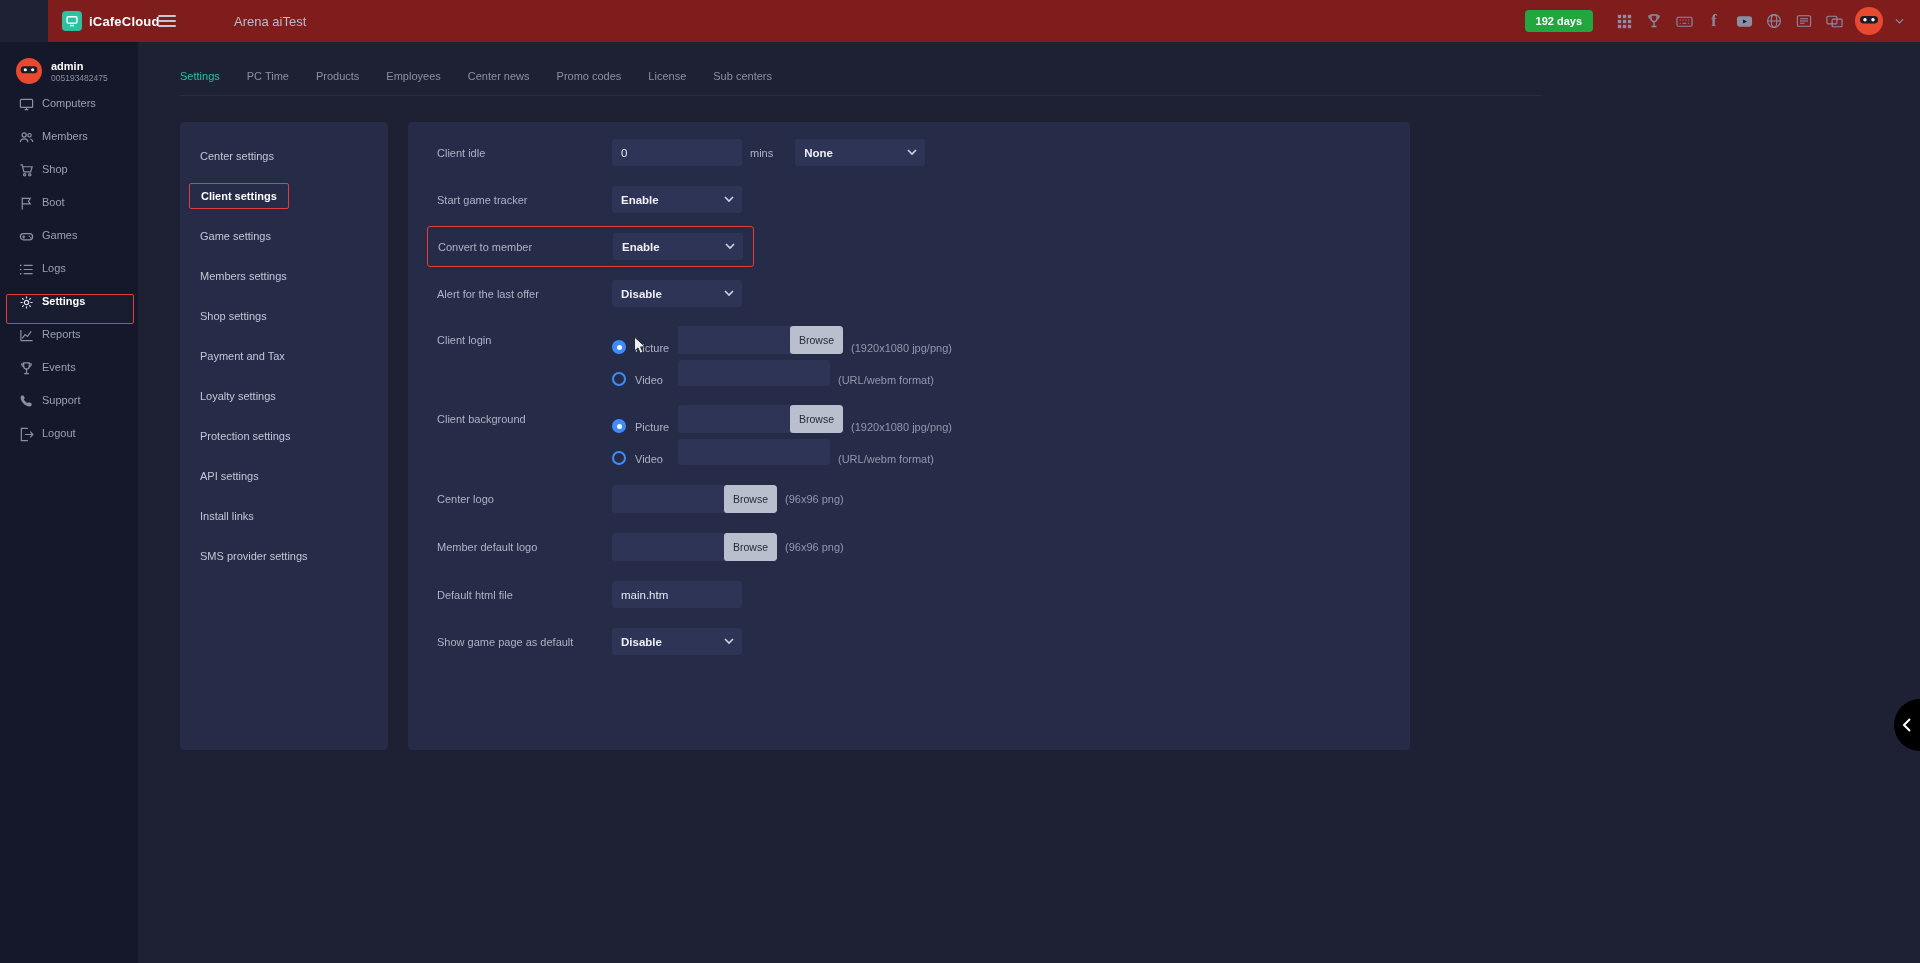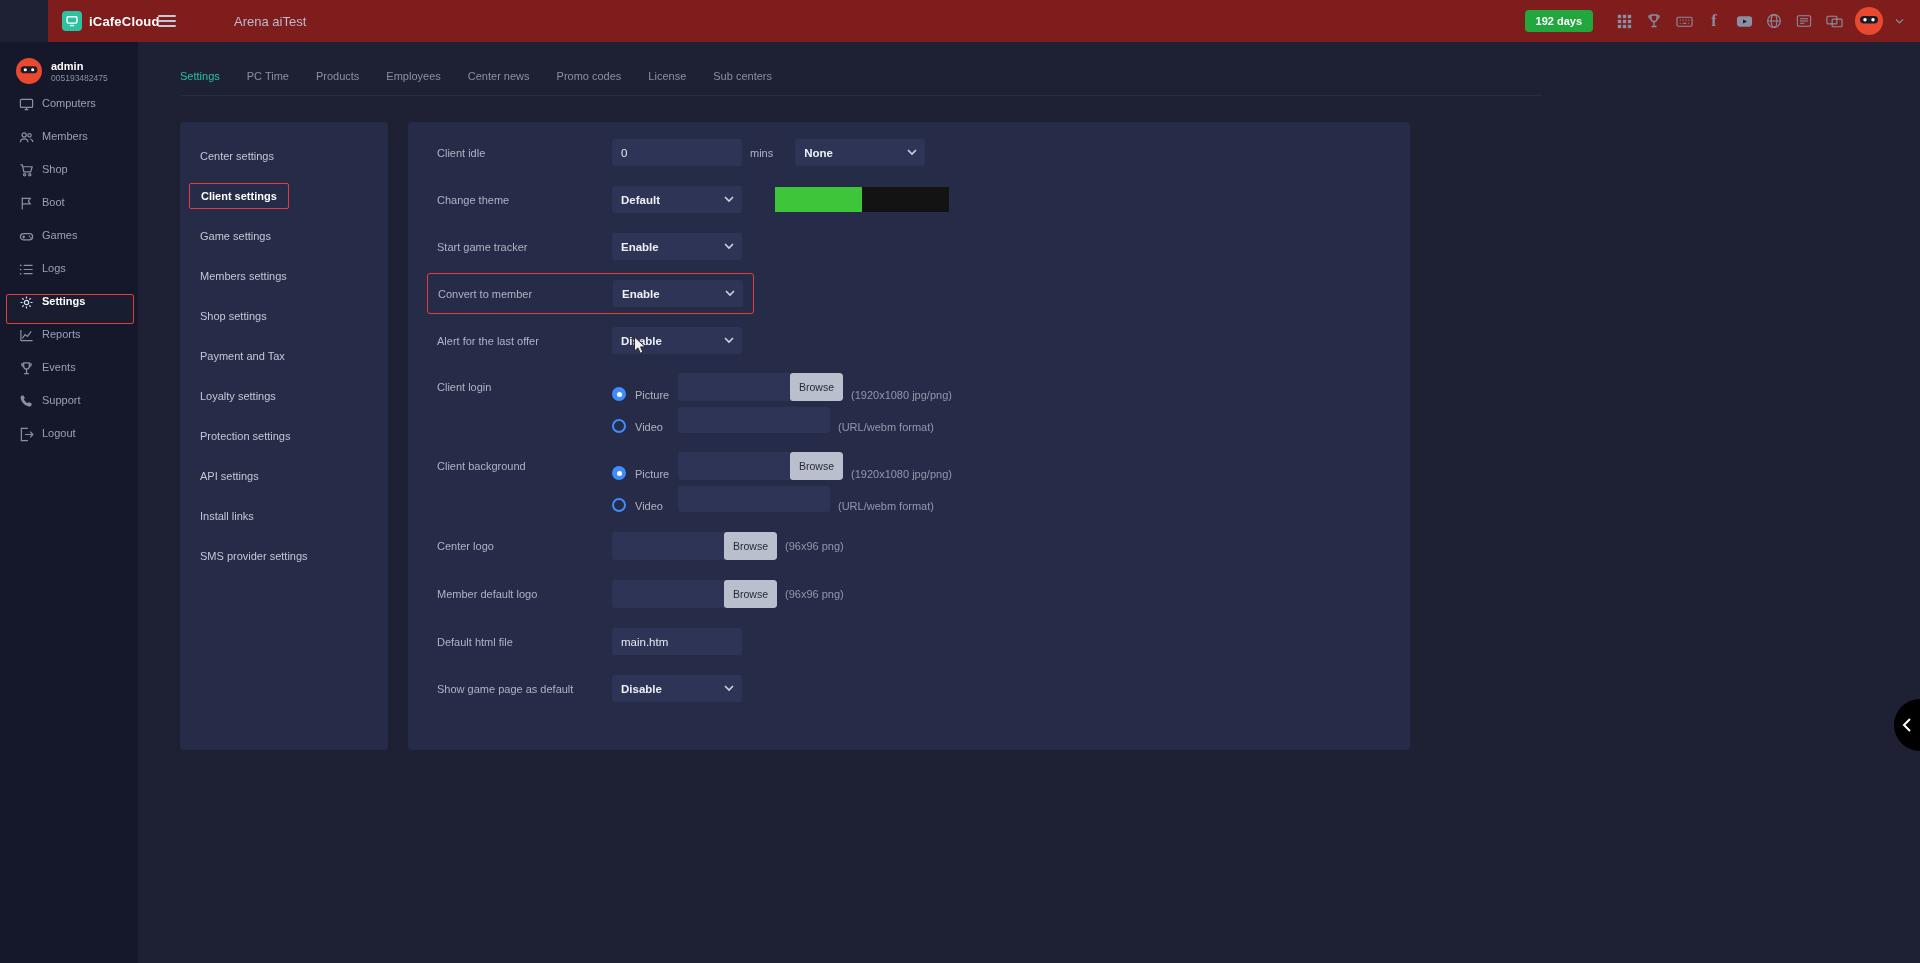--- a/index.html
+++ b/index.html
@@ -354,35 +354,20 @@
             <div class="select" style="margin-left:22px">
               <span>None</span>
               <span class="sel-chev">
                   <svg width="10" height="7" viewBox="0 0 10 7" fill="none" stroke="currentColor" stroke-width="1.6">
                     <path d="M1 1l4 4 4-4"></path>
                   </svg>
                 </span>
             </div>
           </div>
 
-          <div class="row">
-            <div class="flabel">Change theme</div>
-            <div class="select">
-              <span>Default</span>
-              <span class="sel-chev">
-                  <svg width="10" height="7" viewBox="0 0 10 7" fill="none" stroke="currentColor" stroke-width="1.6">
-                    <path d="M1 1l4 4 4-4"></path>
-                  </svg>
-                </span>
-            </div>
-            <div class="swatches">
-              <span class="sw" style="background: rgb(63, 197, 58);"></span>
-              <span class="sw" style="background: rgb(19, 19, 19);"></span>
-            </div>
-          </div>
 
 
           <div class="row">
             <div class="flabel">Start game tracker</div>
             <div class="select">
               <span>Enable</span>
               <span class="sel-chev">
                   <svg width="10" height="7" viewBox="0 0 10 7" fill="none" stroke="currentColor" stroke-width="1.6">
                     <path d="M1 1l4 4 4-4"></path>
                   </svg>

